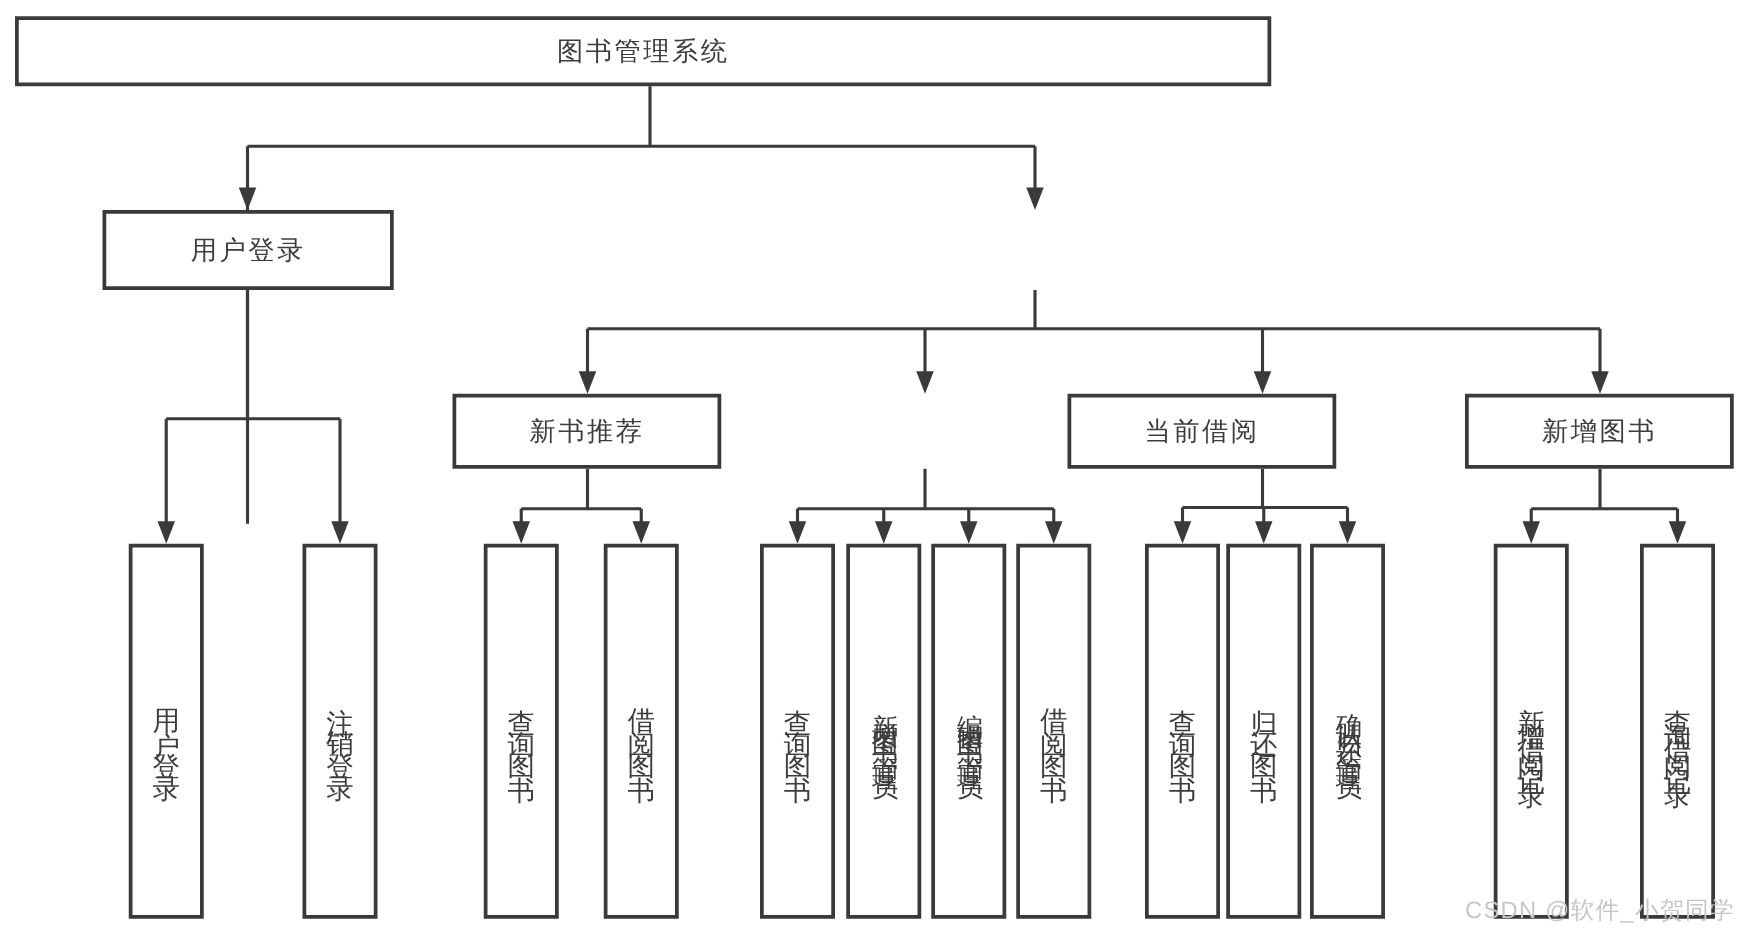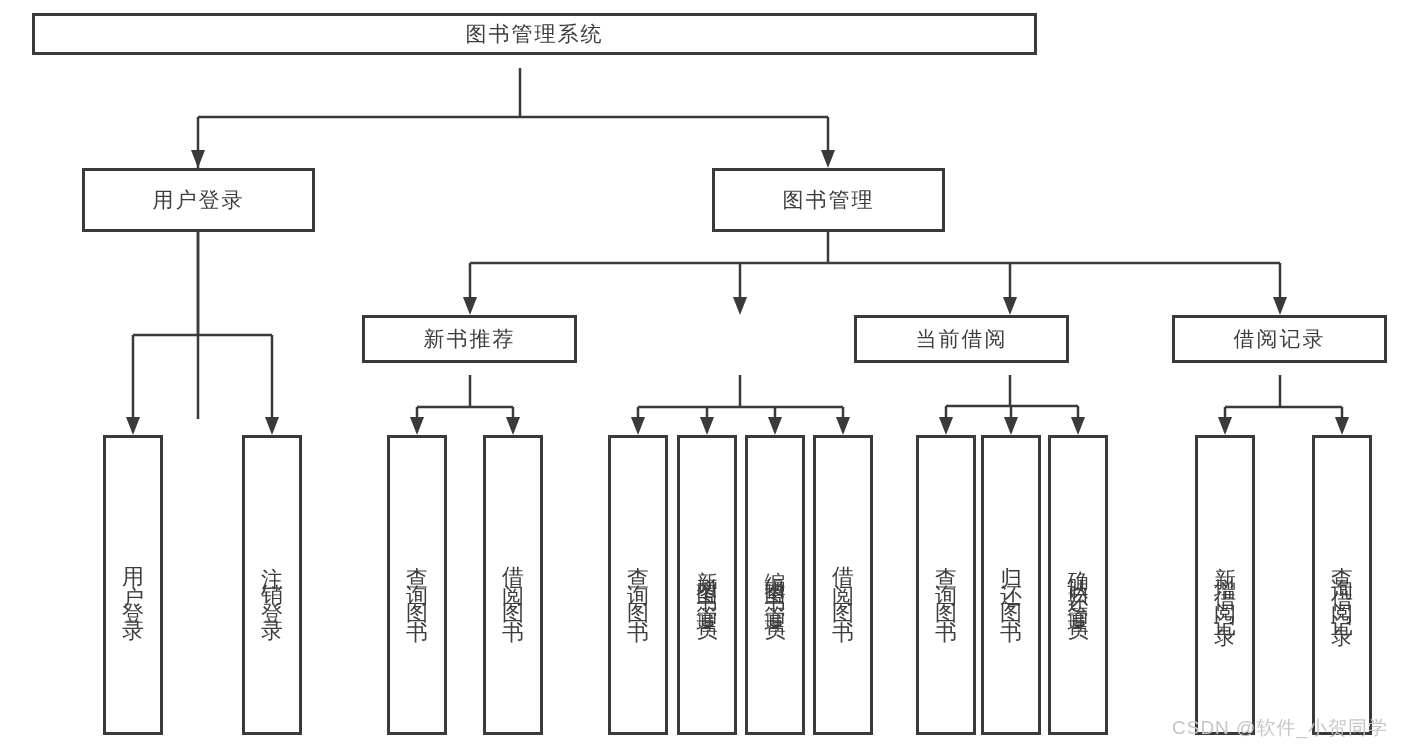--- a/index.html
+++ b/index.html
@@ -33,24 +33,24 @@
     background: #ffffff;
     display: flex;
     align-items: center;
     justify-content: center;
     font-size: 21px;
     color: #3d3d3d;
     letter-spacing: 2px;
     z-index: 2;
     white-space: nowrap;
   }
-  .root  { left: 32px;  top: 13px;  width: 1005px; height: 42px; }
+  .root  { left: 12px;  top: 13px;  width: 1005px; height: 56px; }
   .n-user{ left: 82px;  top: 168px; width: 233px;  height: 64px; }
   .n-mgmt{ left: 712px; top: 168px; width: 233px;  height: 64px; }
-  .lvl3  { top: 315px; width: 215px; height: 48px; }
+  .lvl3  { top: 315px; width: 215px; height: 60px; }
   .n-nbr { left: 362px; }
   .n-bb  { left: 632px; }
   .n-cb  { left: 854px; }
   .n-br  { left: 1172px; }
   .leaf {
     position: absolute;
     box-sizing: border-box;
     top: 435px;
     width: 60px;
     height: 300px;
@@ -140,32 +140,29 @@
     </g>
   </svg>
 
   <div class="hbox root">
     <span>图书管理系统</span>
   </div>
 
   <div class="hbox n-user">
     <span>用户登录</span>
   </div>
-  <div class="hbox n-mgmt">
-    <span>图书管理</span>
-  </div>
 
   <div class="hbox lvl3 n-nbr">
     <span>新书推荐</span>
   </div>
   <div class="hbox lvl3 n-cb">
     <span>当前借阅</span>
   </div>
   <div class="hbox lvl3 n-br">
-    <span>借阅记录</span>
+    <span>新增图书</span>
   </div>
 
   <div class="leaf l1">
     <span>用户登录</span>
   </div>
   <div class="leaf l2">
     <span>注销登录</span>
   </div>
   <div class="leaf l3">
     <span>查询图书</span>

